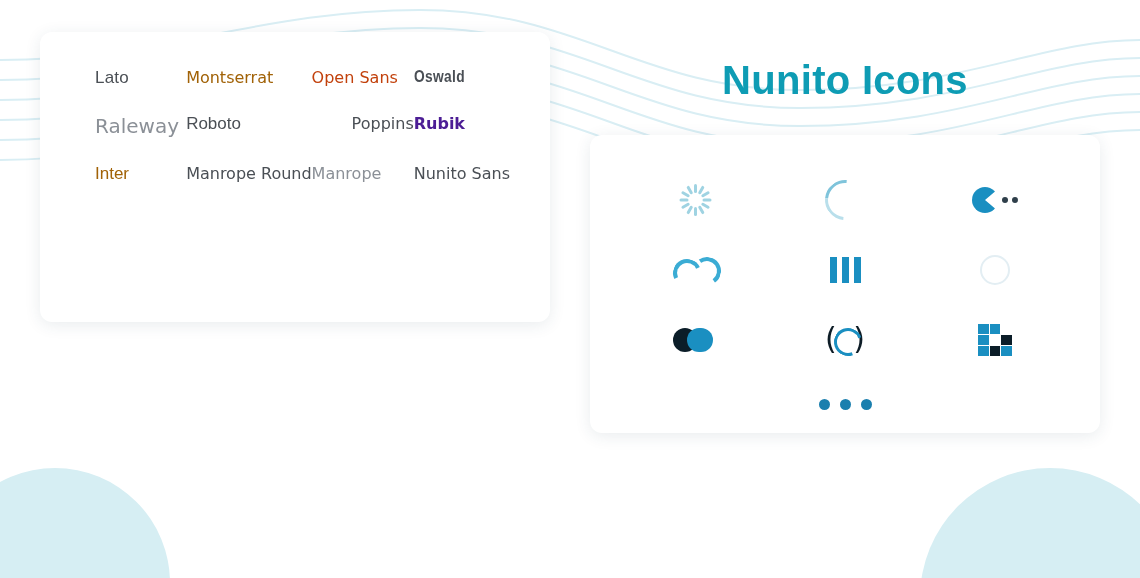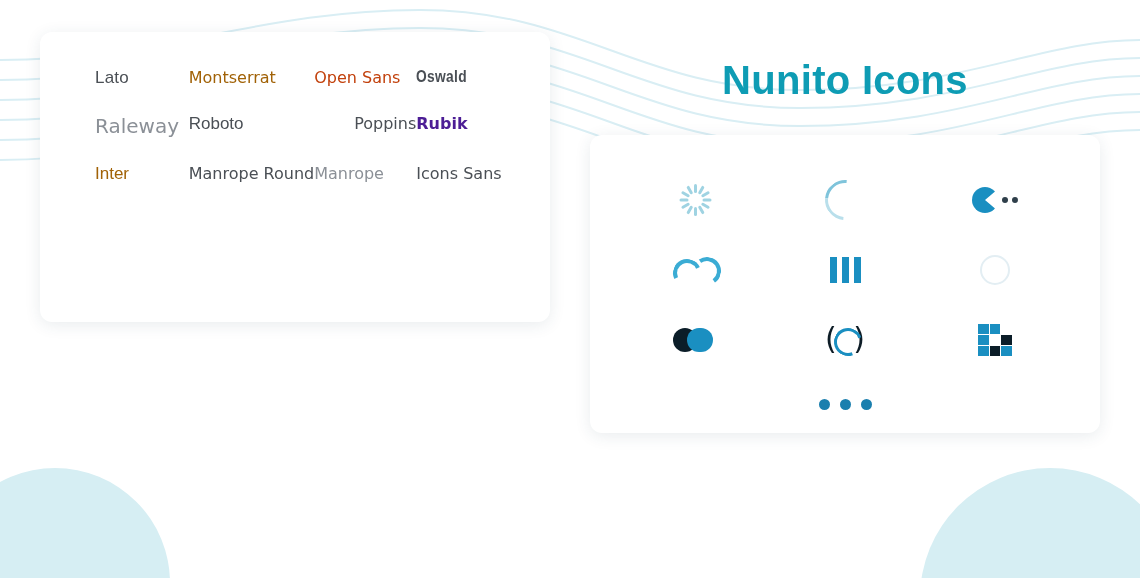--- a/index.html
+++ b/index.html
@@ -279,21 +279,21 @@
           <div class="font-item f-raleway">Raleway</div>
           <div class="font-item f-roboto">Roboto</div>
 
           <div class="font-item f-poppins">Poppins</div>
           <div class="font-item f-rubik">Rubik</div>
           <div class="font-item f-inter">Inter</div>
 
           <div class="font-item f-varela">Manrope Round</div>
           <div class="font-item f-manrope">Manrope</div>
 
-          <div class="font-item f-nunito">Icons Sans</div>
+          <div class="font-item f-nunito">Nunito Sans</div>
         </div>
       </div>
     </div>
 
     <div class="panel">
       <div class="panel-title">Nunito Icons</div>
 
       <div class="card">
         <div class="loaders-grid">
 

